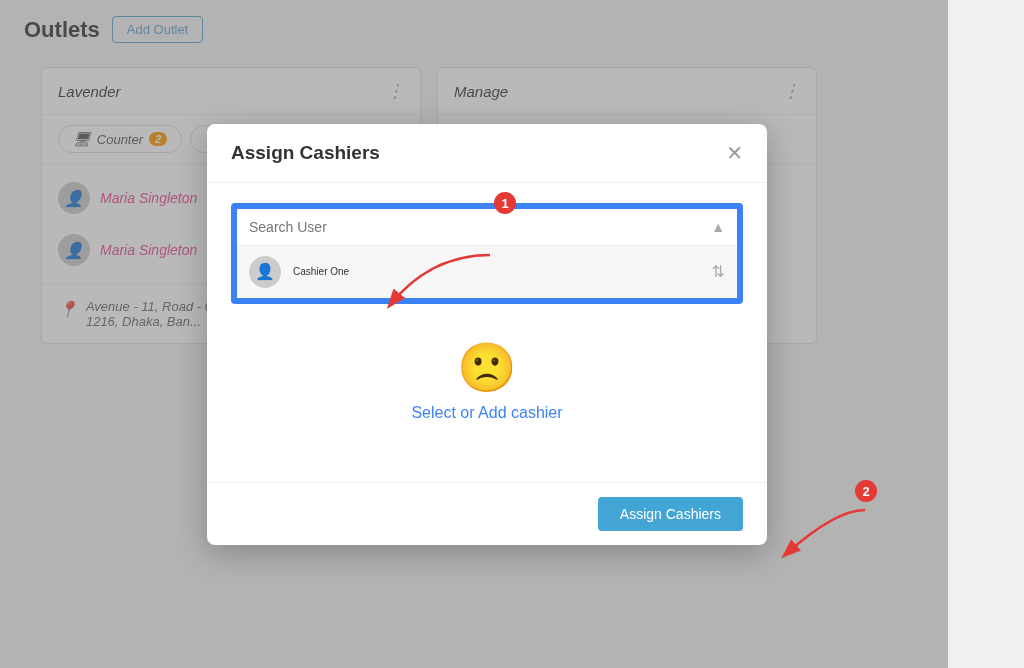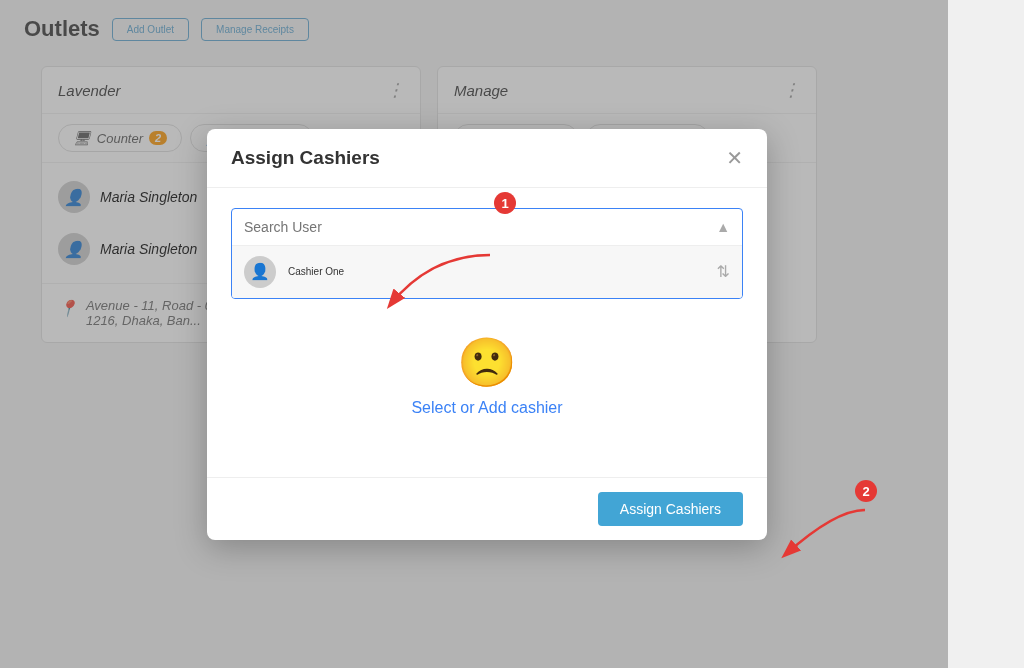--- a/index.html
+++ b/index.html
@@ -40,21 +40,21 @@
       font-size: 22px;
       font-weight: 600;
       color: #333;
     }
     .btn-outline {
       border: 1.5px solid #5ba4cf;
       background: transparent;
       color: #5ba4cf;
       padding: 5px 14px;
       border-radius: 4px;
-      font-size: 10px;
+      font-size: 13px;
       cursor: pointer;
     }
 
     
     .outlets-row {
       display: flex;
       gap: 16px;
       padding: 0 41px;
       margin-top: 8px;
       font-style: italic;
@@ -133,21 +133,21 @@
       border-radius: 50%;
       background: #ccc;
       display: flex;
       align-items: center;
       justify-content: center;
       color: #888;
       font-size: 16px;
     }
     .user-name {
       font-size: 14px;
-      color: #000000;
+      color: #ec4899;
     }
     .outlet-address {
       padding: 14px 16px;
       display: flex;
       align-items: flex-start;
       gap: 8px;
       color: #666;
       font-size: 13px;
       border-top: 1px solid #eee;
     }
@@ -191,21 +191,21 @@
       color: #999;
       cursor: pointer;
       background: none;
       border: none;
       line-height: 1;
     }
     .modal-body {
       padding: 20px 24px;
     }
     .search-dropdown {
-      border: 1px solid #3b82f6;
+      border: 6px solid #3b82f6;
       border-radius: 4px;
       overflow: hidden;
     }
     .search-input-row {
       display: flex;
       align-items: center;
       padding: 10px 12px;
       border-bottom: 1px solid #eee;
     }
     .search-input {
@@ -301,21 +301,20 @@
     }
   </style>
 </head>
 <body>
 
 <div class="page">
 
   <div class="header">
     <span class="header-title">Outlets</span>
     <button class="btn-outline">Add Outlet</button>
-    <button class="btn-outline">Manage Receipts</button>
   </div>
 
   <div class="outlets-row">
 
     <div class="outlet-card">
       <div class="outlet-card-header">
         <span class="outlet-name">Lavender</span>
         <span class="outlet-menu-icon">⋮</span>
       </div>
       <div class="outlet-tabs">

